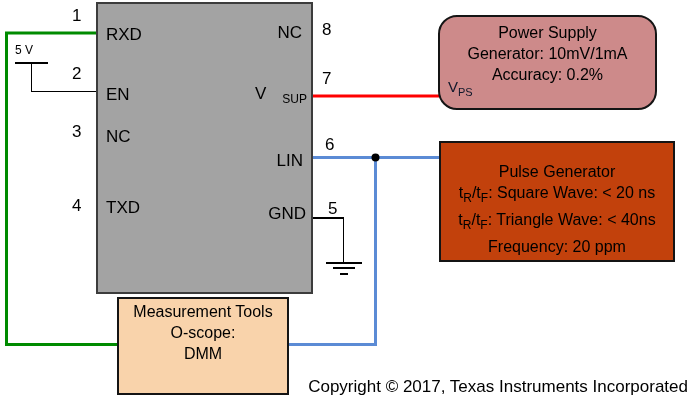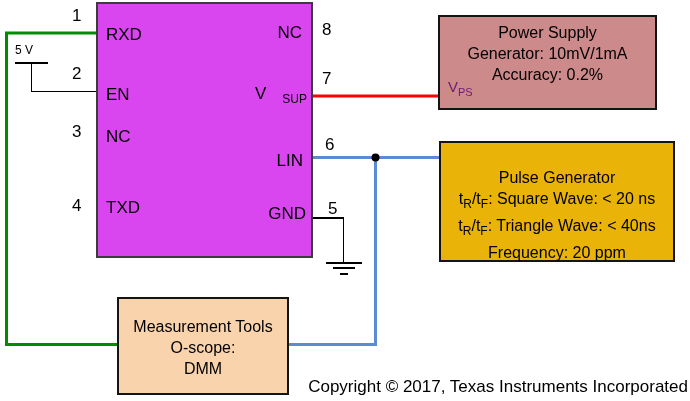--- a/index.html
+++ b/index.html
@@ -5,33 +5,33 @@
   html,body{margin:0;padding:0;background:#fff;}
   #stage{
     position:relative;width:690px;height:401px;background:#ffffff;
     font-family:"Liberation Sans", sans-serif;color:#000;overflow:hidden;
   }
   #wires{position:absolute;left:0;top:0;width:690px;height:401px;}
   .pin-num{position:absolute;font-size:17px;line-height:17px;}
   .pin-label{position:absolute;font-size:17px;line-height:18px;white-space:nowrap;}
   .pin-label sub{font-size:12px;margin-left:16px;}
   #ic-box{
-    position:absolute;left:96px;top:2px;width:217px;height:256px;
-    background:#d946ef;border:2px solid #3c3c3c;box-sizing:border-box;
+    position:absolute;left:96px;top:2px;width:217px;height:292px;
+    background:#a3a3a3;border:2px solid #3c3c3c;box-sizing:border-box;
   }
   .eq-box{
     position:absolute;box-sizing:border-box;border:2px solid #141414;
     text-align:center;font-size:16px;line-height:21px;white-space:nowrap;
   }
   .eq-box sub{font-size:12px;}
-  #ps-box{left:438px;top:15px;width:219px;height:95px;background:#cd8a8a;padding-top:5px;}
-  #pg-box{left:439px;top:141px;width:236px;height:121px;background:#eab308;padding-top:24px;}
-  #mt-box{left:117px;top:297px;width:172px;height:98px;background:#f9d3ab;padding-top:17px;}
+  #ps-box{left:438px;top:15px;width:219px;height:95px;background:#cd8a8a;padding-top:5px;border-radius:19px;}
+  #pg-box{left:439px;top:141px;width:236px;height:121px;background:#c2410c;padding-top:18px;}
+  #mt-box{left:117px;top:297px;width:172px;height:98px;background:#f9d3ab;padding-top:2px;}
   #vps-label{
-    position:absolute;left:8px;bottom:8px;color:#701a75;
+    position:absolute;left:8px;bottom:8px;color:#0f172a;
     font-size:15px;line-height:15px;
   }
   #vps-label sub{font-size:11px;}
   #rail-label{position:absolute;left:15px;top:42px;font-size:12px;line-height:17px;}
   #copyright{
     position:absolute;right:2px;top:379px;font-size:17px;line-height:15px;
     white-space:nowrap;
   }
 </style>
 </head>

